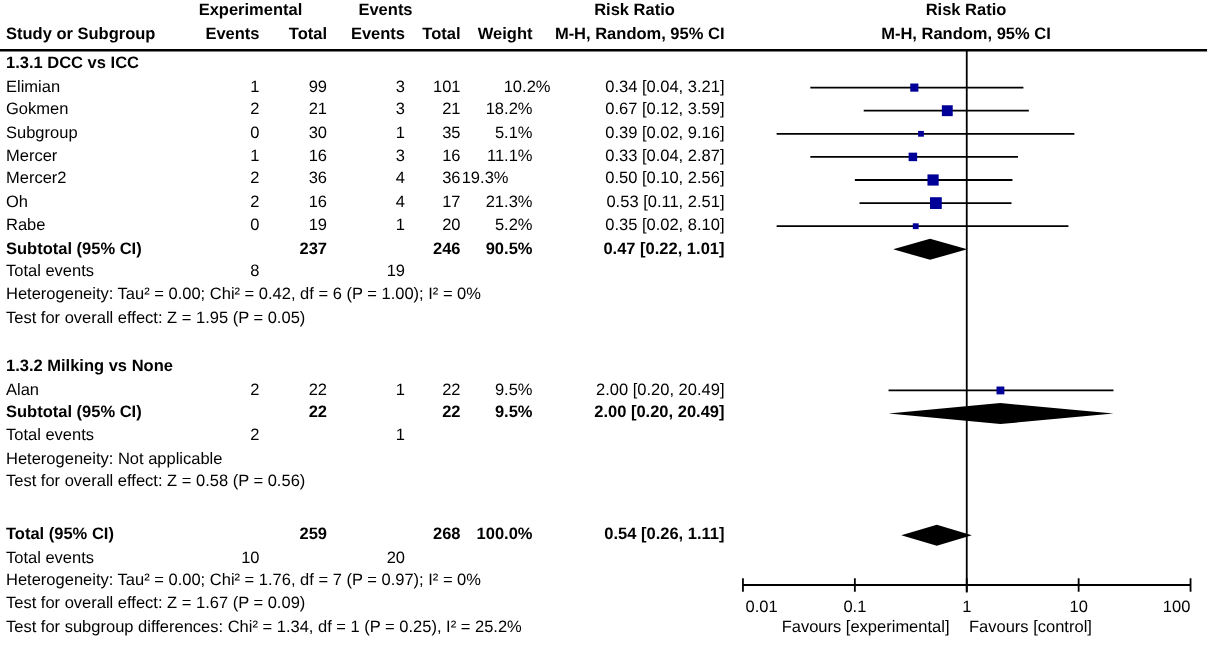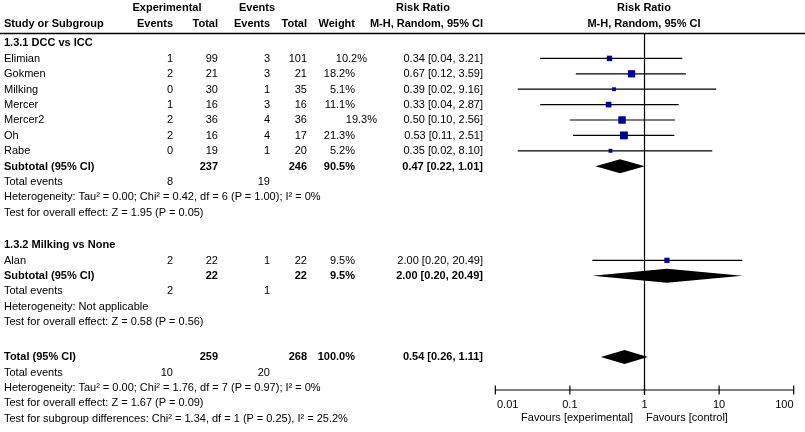--- a/index.html
+++ b/index.html
@@ -52,21 +52,21 @@
       <div class="row" style="top: 66.1px;">
         <span class="name">Gokmen</span>
         <span style="right: 632px;">2</span>
         <span style="right: 587px;">21</span>
         <span style="right: 535px;">3</span>
         <span style="right: 498px;">21</span>
         <span style="right: 450px;">18.2%</span>
         <span style="right: 322px;">0.67 [0.12, 3.59]</span>
       </div>
       <div class="row" style="top: 81.5px;">
-        <span class="name">Milking</span>
+        <span class="name">Subgroup</span>
         <span style="right: 632px;">0</span>
         <span style="right: 587px;">30</span>
         <span style="right: 535px;">1</span>
         <span style="right: 498px;">35</span>
         <span style="right: 450px;">5.1%</span>
         <span style="right: 322px;">0.39 [0.02, 9.16]</span>
       </div>
       <div class="row" style="top: 96.9px;">
         <span class="name">Mercer</span>
         <span style="right: 632px;">1</span>
@@ -75,21 +75,21 @@
         <span style="right: 498px;">16</span>
         <span style="right: 450px;">11.1%</span>
         <span style="right: 322px;">0.33 [0.04, 2.87]</span>
       </div>
       <div class="row" style="top: 112.3px;">
         <span class="name">Mercer2</span>
         <span style="right: 632px;">2</span>
         <span style="right: 587px;">36</span>
         <span style="right: 535px;">4</span>
         <span style="right: 498px;">36</span>
-        <span style="right: 428px; margin-left: 36px;">19.3%</span>
+        <span style="right: 466px; margin-left: 36px;">19.3%</span>
         <span style="right: 322px;">0.50 [0.10, 2.56]</span>
       </div>
       <div class="row" style="top: 127.7px;">
         <span class="name">Oh</span>
         <span style="right: 632px;">2</span>
         <span style="right: 587px;">16</span>
         <span style="right: 535px;">4</span>
         <span style="right: 498px;">17</span>
         <span style="right: 450px;">21.3%</span>
         <span style="right: 322px;">0.53 [0.11, 2.51]</span>

